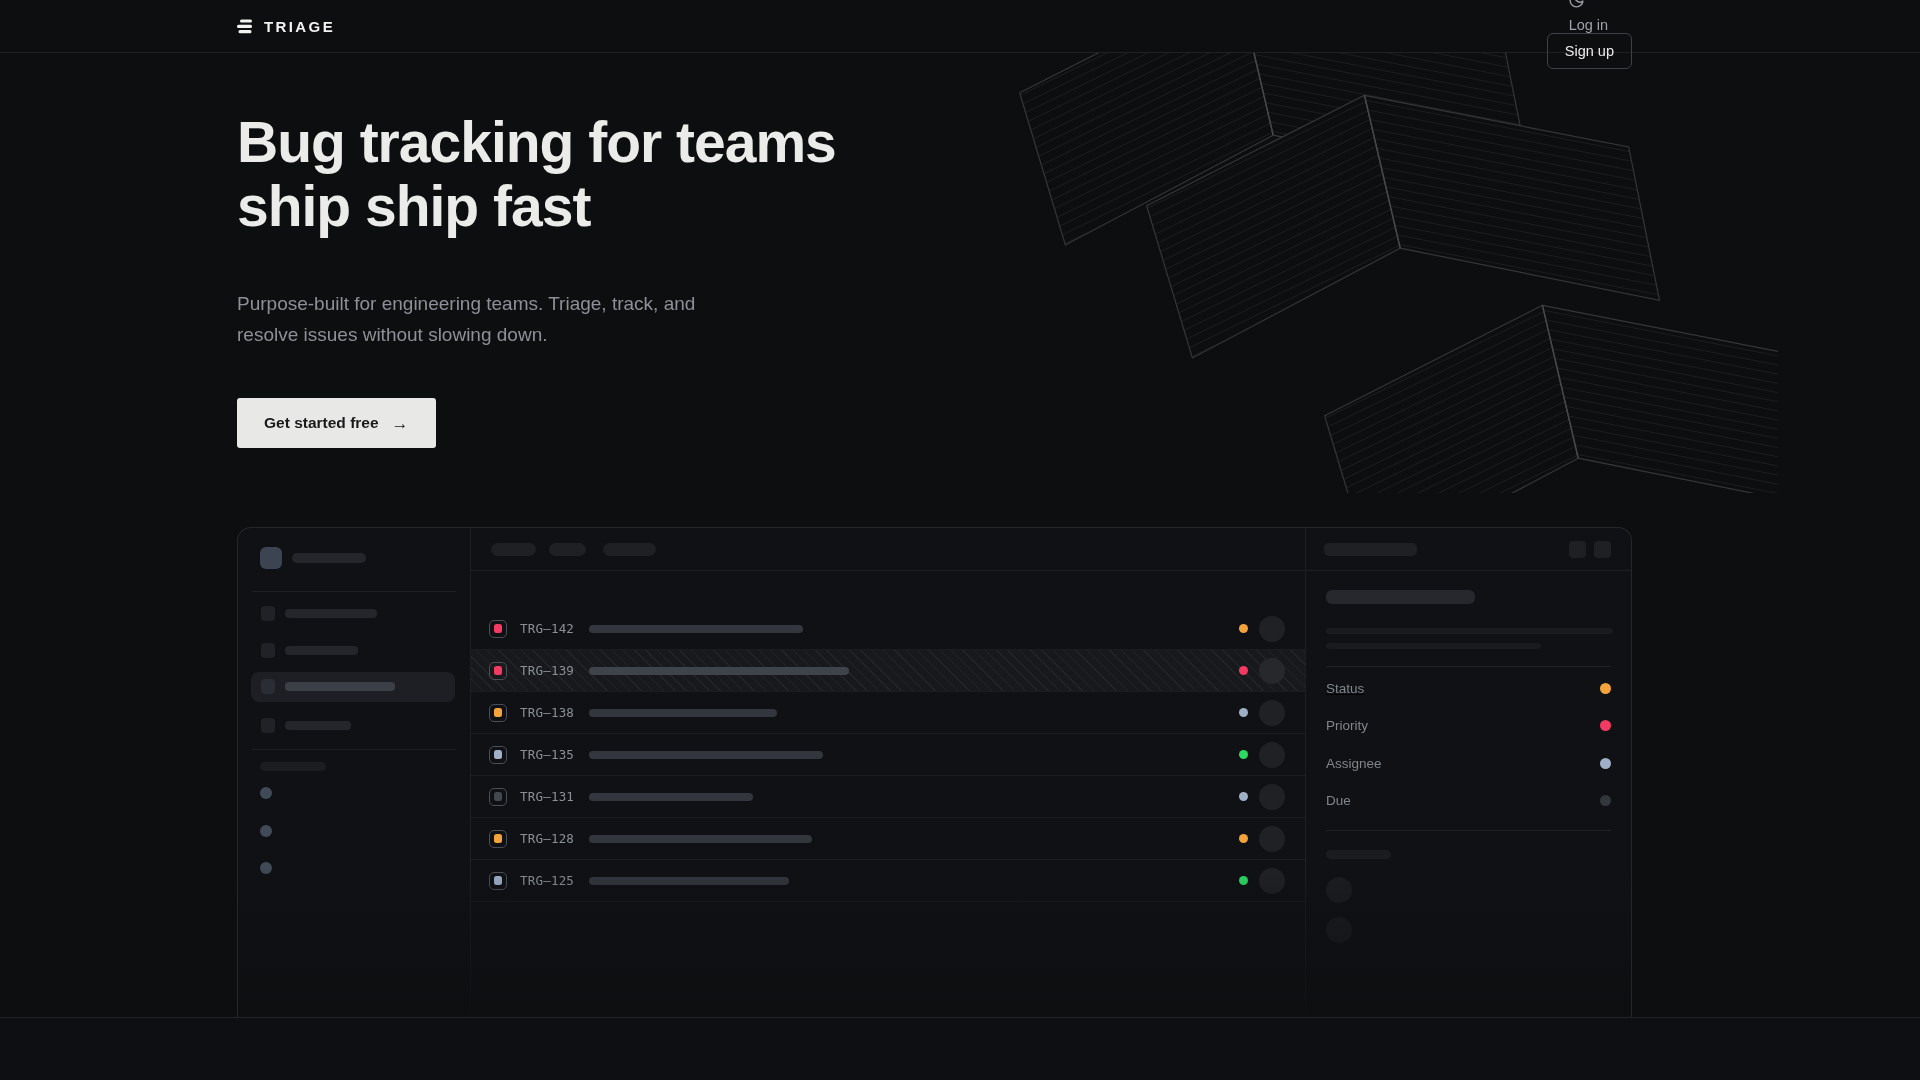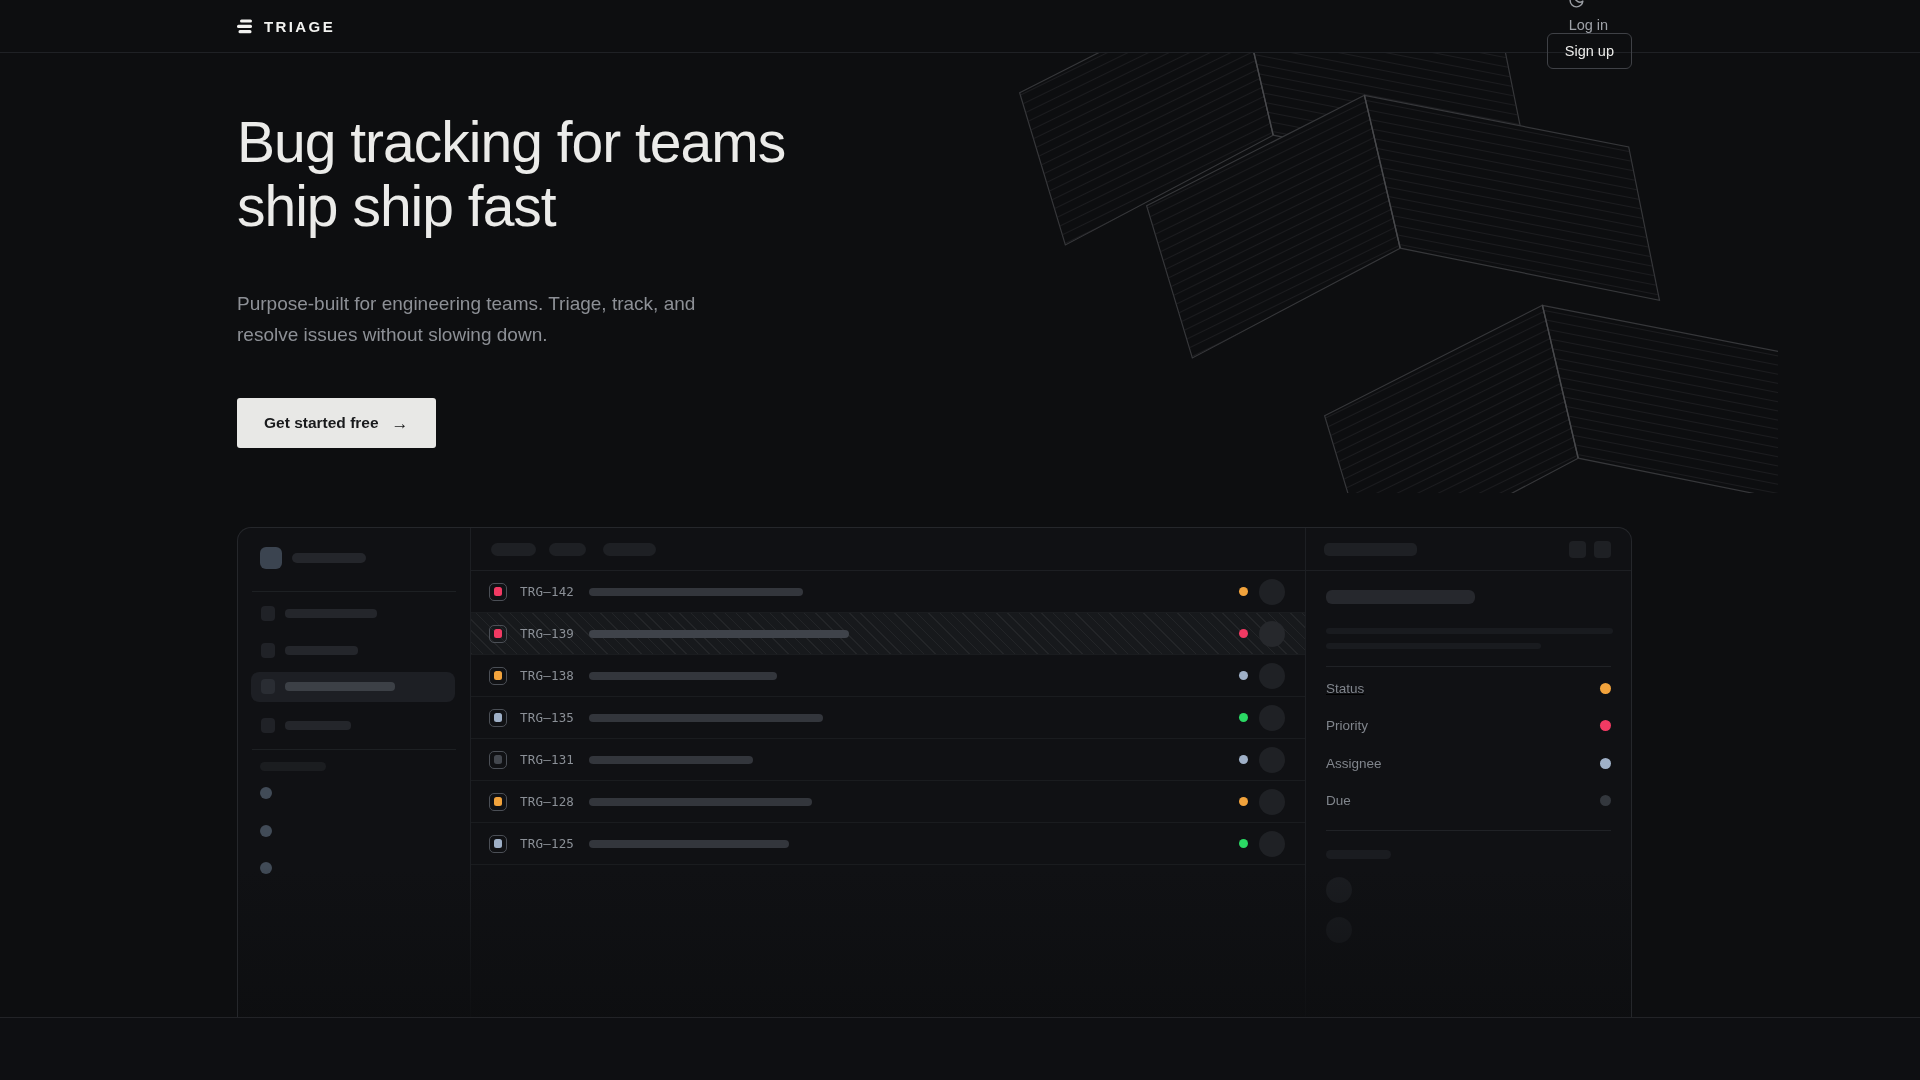--- a/index.html
+++ b/index.html
@@ -18,36 +18,36 @@
     display:flex;align-items:center;padding:0 288px 0 237px;z-index:5;background:var(--page-bg);}
   .brand{display:flex;align-items:center;gap:11px;}
   .brand-text{color:#f2f2f0;font-size:15px;font-weight:bold;letter-spacing:2.4px;}
   .topbar-right{margin-left:auto;display:flex;align-items:center;flex-direction:column;}
   .theme-toggle{width:34px;height:34px;display:flex;align-items:center;justify-content:center;background:none;border:none;cursor:pointer;color:#9a9da3;}
   .login-link{margin-left:24px;color:#9fa2a8;font-size:14.5px;text-decoration:none;cursor:pointer;background:none;border:none;}
   .signup-btn{margin-left:26px;background:transparent;border:1px solid #3f4146;border-radius:6px;color:#ececea;
     font-size:14.5px;padding:9px 17px;cursor:pointer;font-family:inherit;}
 
   
-  .hero-title{position:absolute;left:237px;top:110px;font-size:57px;line-height:64px;font-weight:400;
+  .hero-title{position:absolute;left:237px;top:110px;font-size:57px;line-height:64px;font-weight:700;
     color:var(--text-primary);letter-spacing:-1px;z-index:3;}
   .hero-sub{position:absolute;left:237px;top:288px;font-size:19px;line-height:31px;color:var(--text-muted);z-index:3;}
   .cta-btn{position:absolute;left:237px;top:398px;height:50px;display:inline-flex;align-items:center;gap:13px;
     padding:0 27px;background:var(--cta-bg);color:var(--cta-text);border:none;border-radius:3px;
     font-size:15.5px;font-weight:bold;font-family:inherit;cursor:pointer;z-index:3;}
   .cta-arrow{font-size:17px;font-weight:normal;line-height:1;}
 
   
   .deco{position:absolute;left:988px;top:53px;width:790px;height:440px;overflow:hidden;z-index:1;}
 
   
   .mock-card{position:absolute;left:237px;top:527px;width:1395px;height:490px;background:var(--card-bg);
     border:1px solid var(--card-border);border-bottom:none;border-radius:14px 14px 0 0;display:flex;overflow:hidden;z-index:2;}
   .mock-side{width:233px;border-right:1px solid var(--divider);position:relative;flex:none;}
-  .mock-list{flex:1;position:relative;display:flex;flex-direction:column;}
+  .mock-list{flex:1;position:relative;display:flex;flex-direction:column;gap:37px;}
   .mock-panel{width:326px;border-left:1px solid var(--divider);position:relative;flex:none;}
 
   .sk{background:#24262b;border-radius:5px;position:absolute;}
   .sk.dim{background:#1b1d20;}
   .side-logo-sq{position:absolute;left:22px;top:19px;width:22px;height:22px;border-radius:6px;background:#3b4450;}
   .side-logo-bar{left:54px;top:25px;width:74px;height:10px;}
   .side-div{position:absolute;left:14px;right:14px;height:1px;background:#1d2023;}
   .nav-ic{position:absolute;left:23px;width:14px;height:15px;border-radius:4px;background:#202227;}
   .nav-bar{position:absolute;left:47px;height:9px;border-radius:4px;background:#24262b;}
   .nav-active{position:absolute;left:13px;top:144px;width:204px;height:30px;border-radius:8px;background:#1d1f24;}

